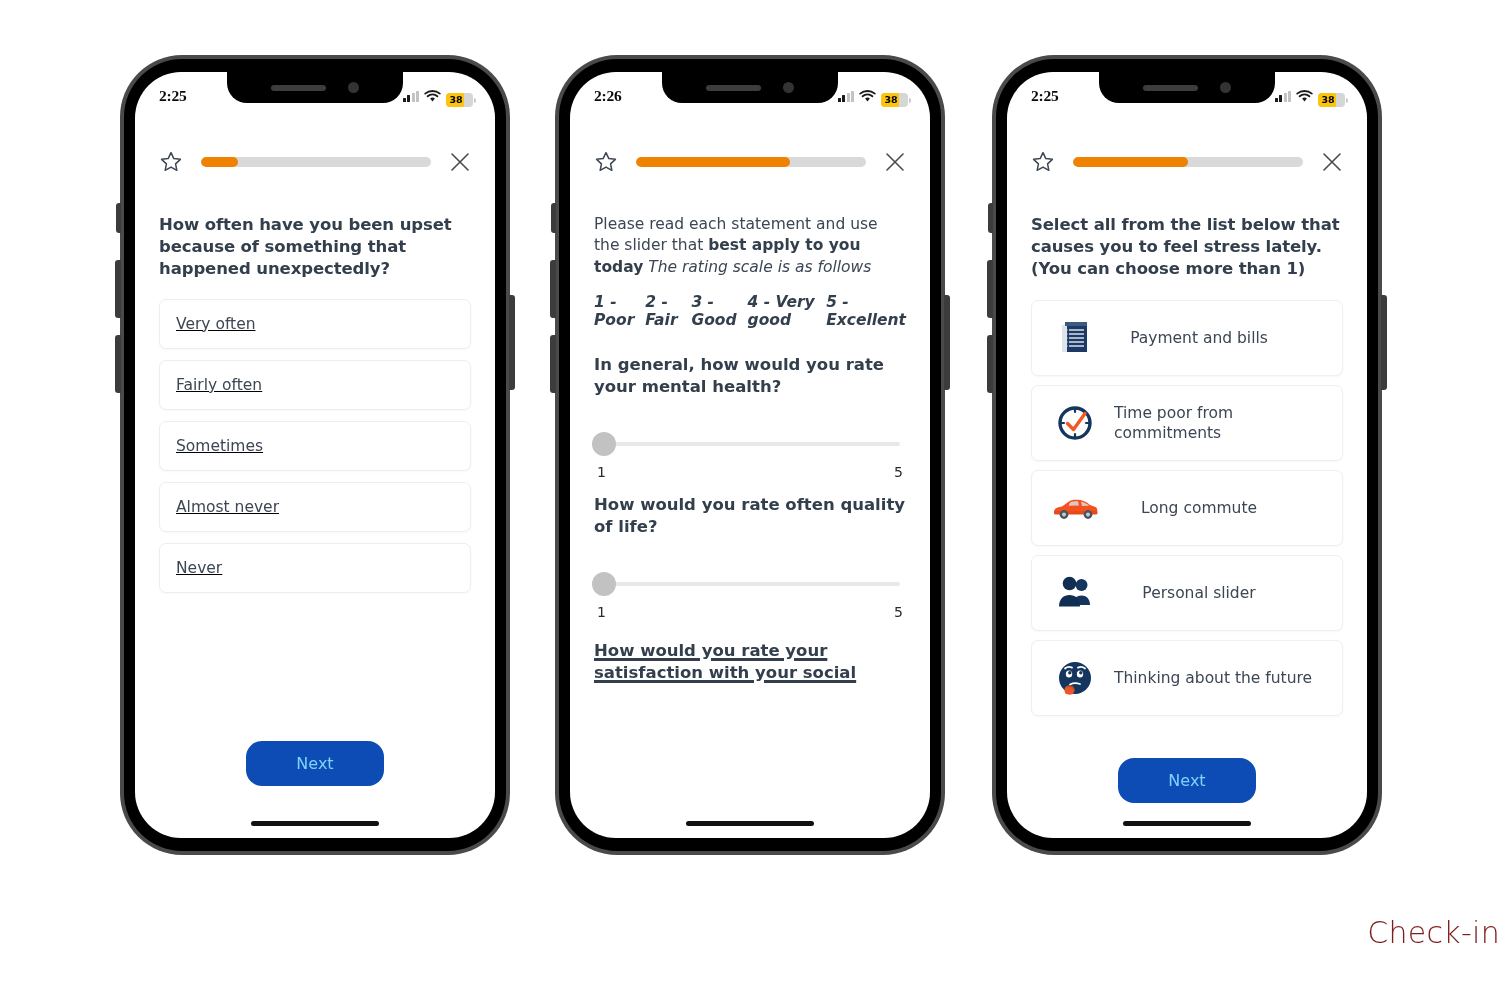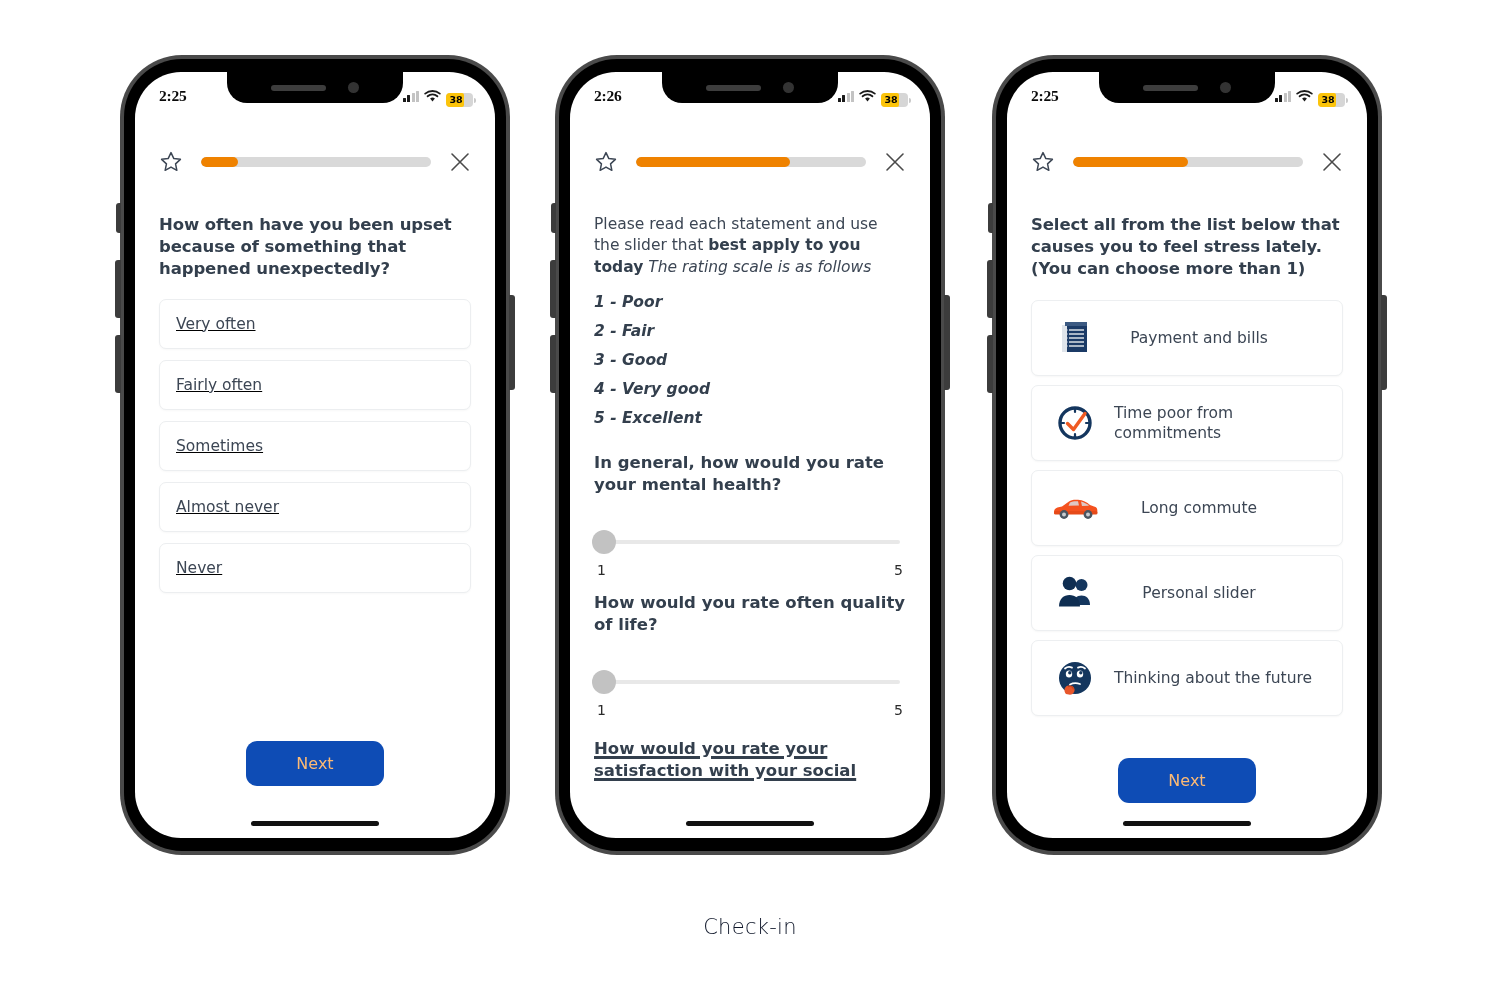--- a/index.html
+++ b/index.html
@@ -133,34 +133,34 @@
   .option {
     border: 1px solid #eceef0; border-radius: 7px;
     background: #fff;
     padding: 15px 16px;
     font-size: 15.5px; color: #3c4654;
     box-shadow: 0 1px 2px rgba(0,0,0,0.03);
   }
 
   .next-wrap { display: flex; justify-content: center; }
   .next-btn {
-    background: #0e4cb5; color: #fdba74;
-    border: none; border-radius: 11px;
+    background: #0e4cb5; color: #7dd3fc;
+    border: none; border-radius: 16px;
     font-size: 16px; font-family: "DejaVu Sans", sans-serif;
     padding: 13px 0; width: 138px;
     text-align: center;
     cursor: pointer;
   }
 
   
   .intro { font-size: 15.5px; color: #3c4654; line-height: 1.38; margin-top: 32px; }
   .intro b { font-weight: bold; color: #333f4d; }
   .intro i { font-style: italic; }
 
-  .scale-list { margin-top: 15px; display: flex; flex-direction: column; gap: 11px; }
+  .scale-list { margin-top: 15px; display: flex; flex-direction: row; gap: 11px; }
   .scale-item {
     font-size: 15.5px; font-weight: bold; font-style: italic;
     color: #333f4d;
   }
 
   .slider-q {
     font-weight: bold; color: #333f4d; font-size: 16.5px;
     line-height: 1.33; margin-top: 25px;
   }
   .slider-q.underlined { text-decoration: underline; text-decoration-thickness: 3px; }
@@ -196,23 +196,23 @@
   
   .home-ind {
     position: absolute; bottom: 12px; left: 50%; transform: translateX(-50%);
     width: 128px; height: 5px; border-radius: 3px; background: #111;
     z-index: 7;
   }
 
   .caption {
     position: absolute;
     left: 0; right: 0; top: 915px;
-    text-align: center;
-    font-size: 21px;
-    color: #0f172a;
+    text-align: right;
+    font-size: 30px;
+    color: #7f1d1d;
     font-weight: 300;
     letter-spacing: 0.3px;
     font-family: "DejaVu Sans", sans-serif;
   }
 </style>
 </head>
 <body>
 
 <div id="stage">
 

